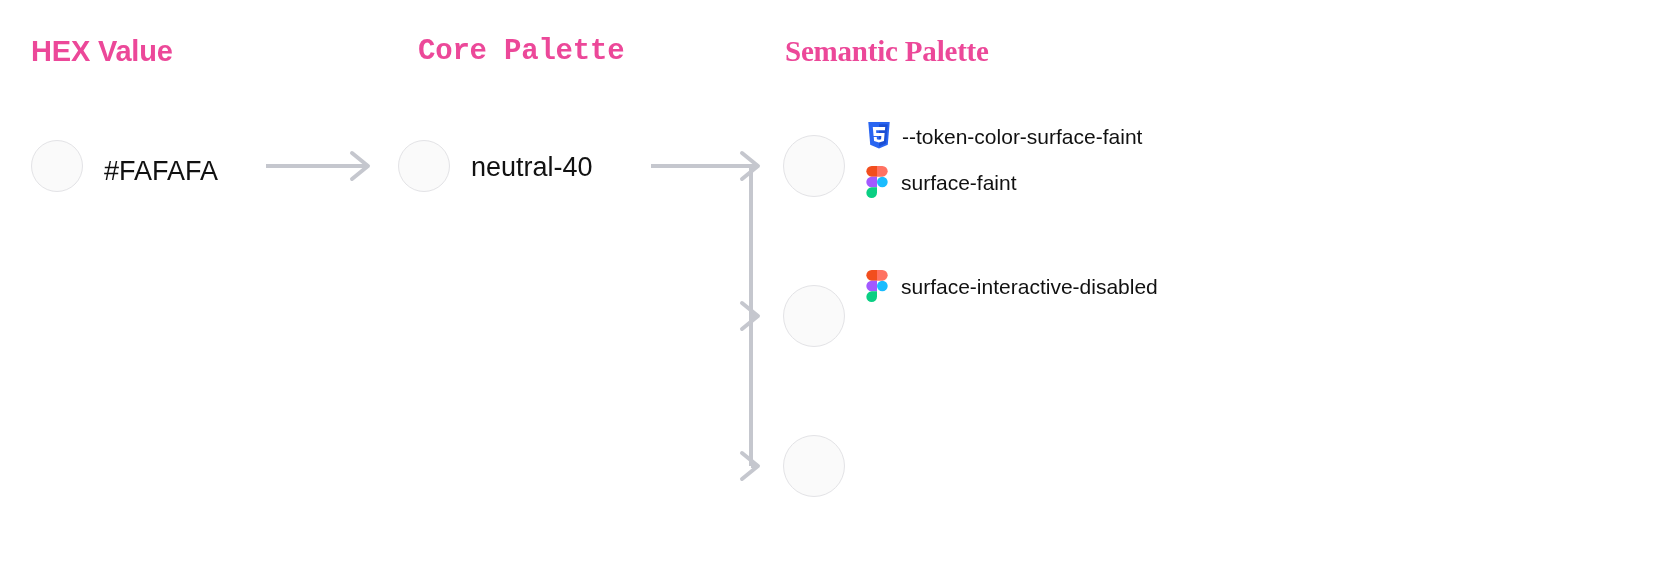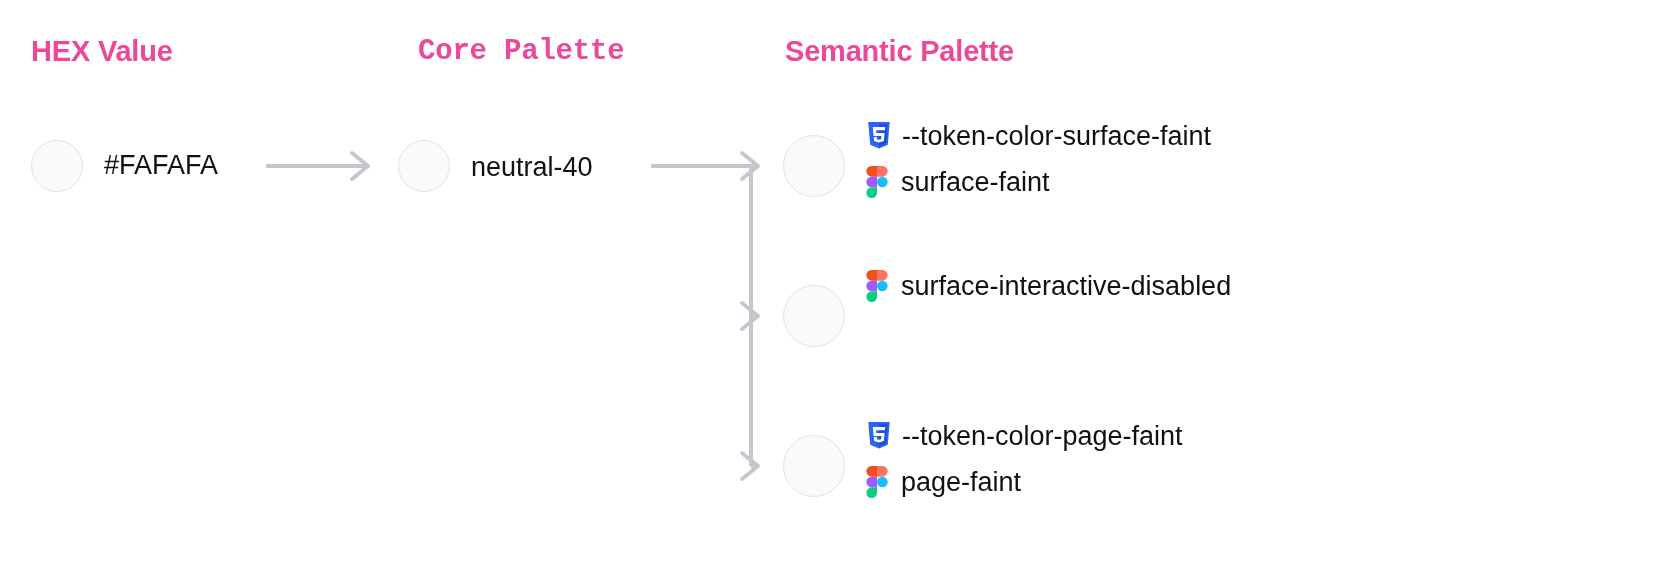--- a/index.html
+++ b/index.html
@@ -27,21 +27,21 @@
     position: absolute;
     font-size: 29px;
     font-weight: 700;
     letter-spacing: -0.2px;
     color: #ec4899;
     white-space: nowrap;
     line-height: 1;
   }
   #head-hex      { left: 31px;  top: 37px; }
   #head-core     { left: 418px; top: 37px; font-family: Liberation Mono, monospace; }
-  #head-semantic { left: 785px; top: 37px; }
+  #head-semantic { left: 785px; top: 37px; font-family: Liberation Serif, serif; }
 
   
   .swatch {
     position: absolute;
     border-radius: 50%;
     box-sizing: border-box;
     border: 1px solid #e3e3e6;
     background: #fafafa;
   }
   .swatch.sw-sm { width: 52px; height: 52px; }
@@ -56,21 +56,21 @@
 
   
   .value-label {
     position: absolute;
     font-size: 27px;
     font-weight: 400;
     color: #111111;
     white-space: nowrap;
     line-height: 1;
   }
-  #label-hex  { left: 104px; top: 152px; }
+  #label-hex  { left: 104px; top: 158px; }
   #label-core { left: 471px; top: 154px; }
 
   
   #connectors {
     position: absolute;
     left: 0;
     top: 0;
     width: 1672px;
     height: 584px;
     pointer-events: none;
@@ -92,21 +92,21 @@
     white-space: nowrap;
   }
   .token-line .glyph {
     width: 26px;
     height: 30px;
     flex: 0 0 26px;
     margin-right: 10px;
     display: block;
   }
   .token-text {
-    font-size: 27px;
+    font-size: 21px;
     font-weight: 400;
     color: #111111;
     line-height: 1;
     white-space: nowrap;
   }
   .token-line.figma-line .glyph {
     width: 22px;
     height: 32px;
     flex: 0 0 22px;
     margin-right: 13px;
@@ -182,34 +182,14 @@
         <path d="M5 0 h5 v10 h-5 a5 5 0 0 1 0 -10 z" fill="#F24E1E"></path>
         <path d="M10 0 h5 a5 5 0 0 1 0 10 h-5 z" fill="#FF7262"></path>
         <path d="M5 10 h5 v10 h-5 a5 5 0 0 1 0 -10 z" fill="#A259FF"></path>
         <circle cx="15" cy="15" r="5" fill="#1ABCFE"></circle>
         <path d="M5 20 h5 v5 a5 5 0 0 1 -5 5 a5 5 0 0 1 0 -10 z" fill="#0ACF83"></path>
       </svg>
       <span class="token-text">surface-interactive-disabled</span>
     </div>
   </div>
 
-  <div class="sem-row" id="sem-row-2">
-    <div class="token-line css-line">
-      <svg class="glyph" viewBox="0 0 24 28" xmlns="http://www.w3.org/2000/svg">
-        <path d="M2 1 L22 1 L20.2 22.2 L12 25.6 L3.8 22.2 Z" fill="#2965F1"></path>
-        <path d="M12 3 L12 23.8 L18.6 21.1 L20.1 3 Z" fill="#1B4FD4"></path>
-        <path d="M6.2 5.6 L17.8 5.6 L17.5 8.6 L9.3 8.6 L9.45 11.1 L17.25 11.1 L16.6 18.6 L12 20 L7.4 18.6 L7.1 15 L9.9 15 L10.05 17 L12 17.6 L13.95 17 L14.2 14.1 L6.95 14.1 Z" fill="#FFFFFF"></path>
-      </svg>
-      <span class="token-text">--token-color-page-faint</span>
-    </div>
-    <div class="token-line figma-line">
-      <svg class="glyph" viewBox="0 0 20 30" xmlns="http://www.w3.org/2000/svg">
-        <path d="M5 0 h5 v10 h-5 a5 5 0 0 1 0 -10 z" fill="#F24E1E"></path>
-        <path d="M10 0 h5 a5 5 0 0 1 0 10 h-5 z" fill="#FF7262"></path>
-        <path d="M5 10 h5 v10 h-5 a5 5 0 0 1 0 -10 z" fill="#A259FF"></path>
-        <circle cx="15" cy="15" r="5" fill="#1ABCFE"></circle>
-        <path d="M5 20 h5 v5 a5 5 0 0 1 -5 5 a5 5 0 0 1 0 -10 z" fill="#0ACF83"></path>
-      </svg>
-      <span class="token-text">page-faint</span>
-    </div>
-  </div>
 
 </div>
 
 </body></html>

